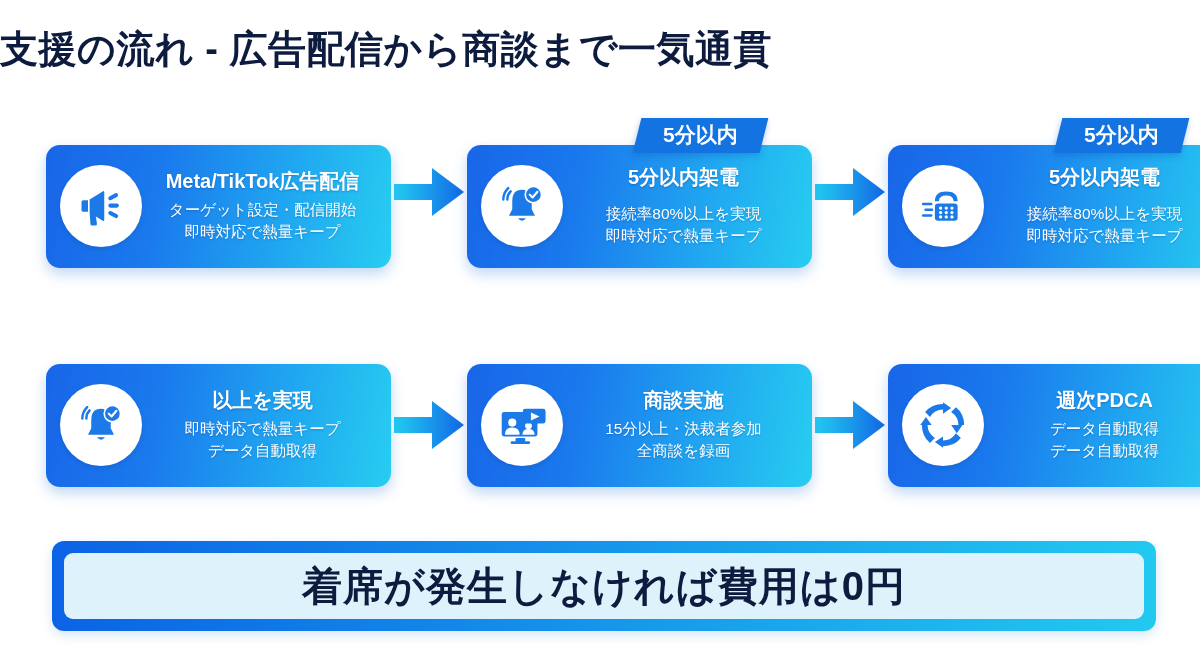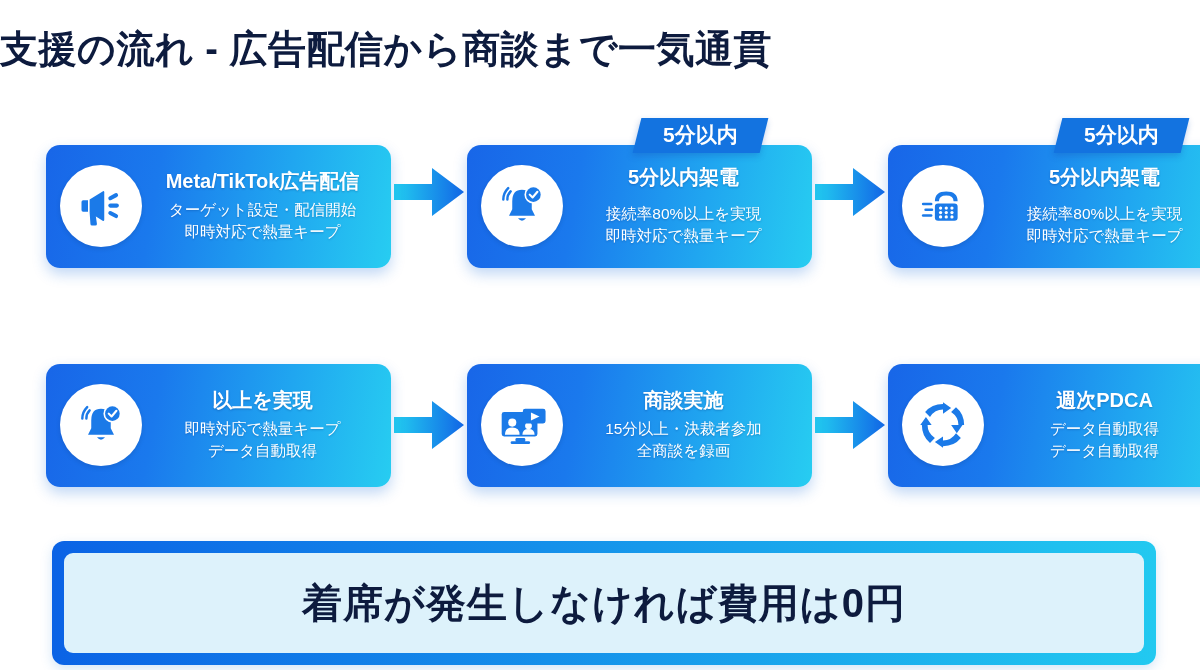--- a/index.html
+++ b/index.html
@@ -147,21 +147,21 @@
     height: 56px;
     display: block;
   }
 
   
   .banner {
     position: absolute;
     left: 52px;
     top: 541px;
     width: 1104px;
-    height: 124px;
+    height: 90px;
     border-radius: 12px;
     padding: 12px;
     background: linear-gradient(90deg, #0b63e5 0%, #1590ea 45%, #22c9f0 100%);
     box-shadow: 0 4px 12px rgba(60,140,220,0.22);
   }
   .banner-inner {
     width: 100%;
     height: 100%;
     border-radius: 9px;
     background: #ddf2fb;

